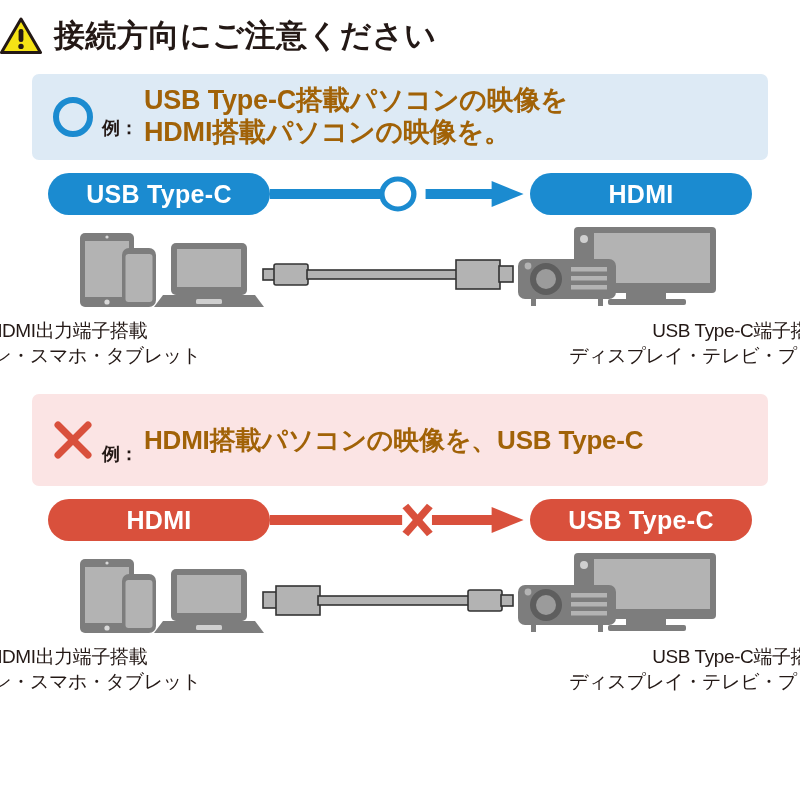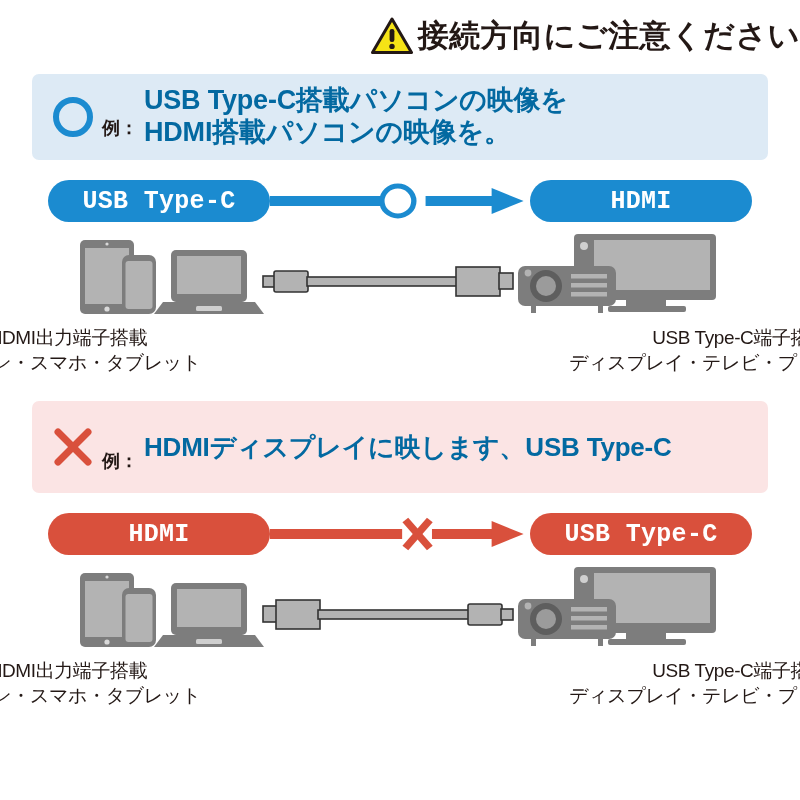--- a/index.html
+++ b/index.html
@@ -13,22 +13,22 @@
     font-family: "Liberation Sans", "DejaVu Sans", sans-serif;
     color: #231815;
     overflow: hidden;
     position: relative;
   }
 
   
   .title-row {
     display: flex;
     align-items: center;
-    justify-content: flex-end;
-    gap: 5px;
+    justify-content: flex-start;
+    gap: 12px;
     height: 66px;
     padding-top: 6px;
     box-sizing: border-box;
   }
   .warn-triangle { display: block; }
   .title-text {
     font-size: 31px;
     font-weight: bold;
     letter-spacing: 0.5px;
     color: #231815;
@@ -65,33 +65,32 @@
   }
   .callout-lines {
     display: flex;
     flex-direction: column;
     justify-content: center;
     line-height: 1.18;
   }
   .callout-lines .line {
     font-size: 27px;
     font-weight: bold;
-    color: #0369a1;
+    color: #a16207;
     white-space: nowrap;
     letter-spacing: -0.2px;
   }
   .callout.ng .callout-lines .line { font-size: 26px; }
 
   
   .flow {
     display: flex;
     align-items: center;
-    margin: 20px 48px 0 48px;
+    margin: 13px 48px 0 48px;
     height: 42px;
-    font-family: Liberation Mono, monospace;
   }
   .pill {
     height: 42px;
     border-radius: 21px;
     display: flex;
     align-items: center;
     justify-content: center;
     color: #ffffff;
     font-size: 25px;
     font-weight: bold;
@@ -262,21 +261,21 @@
 
 <div class="callout ng">
   <span class="callout-mark">
     <svg width="48" height="48" viewBox="0 0 48 48">
       <line x1="9" y1="9" x2="39" y2="39" stroke="#d9503c" stroke-width="7" stroke-linecap="round"></line>
       <line x1="39" y1="9" x2="9" y2="39" stroke="#d9503c" stroke-width="7" stroke-linecap="round"></line>
     </svg>
   </span>
   <span class="callout-rei">例：</span>
   <span class="callout-lines">
-    <span class="line">HDMIディスプレイに映します、USB Type-C</span>
+    <span class="line">HDMI搭載パソコンの映像を、USB Type-C</span>
   </span>
 </div>
 
 <div class="flow">
   <span class="pill left red">HDMI</span>
   <span class="arrow-zone">
     <svg width="100%" height="42" viewBox="0 0 244 42" preserveAspectRatio="none">
       <rect x="-2" y="16" width="126" height="10" fill="#d9503c"></rect>
       <rect x="152" y="16" width="64" height="10" fill="#d9503c"></rect>
       <path d="M208 8 L238 21 L208 34 Z" fill="#d9503c"></path>

